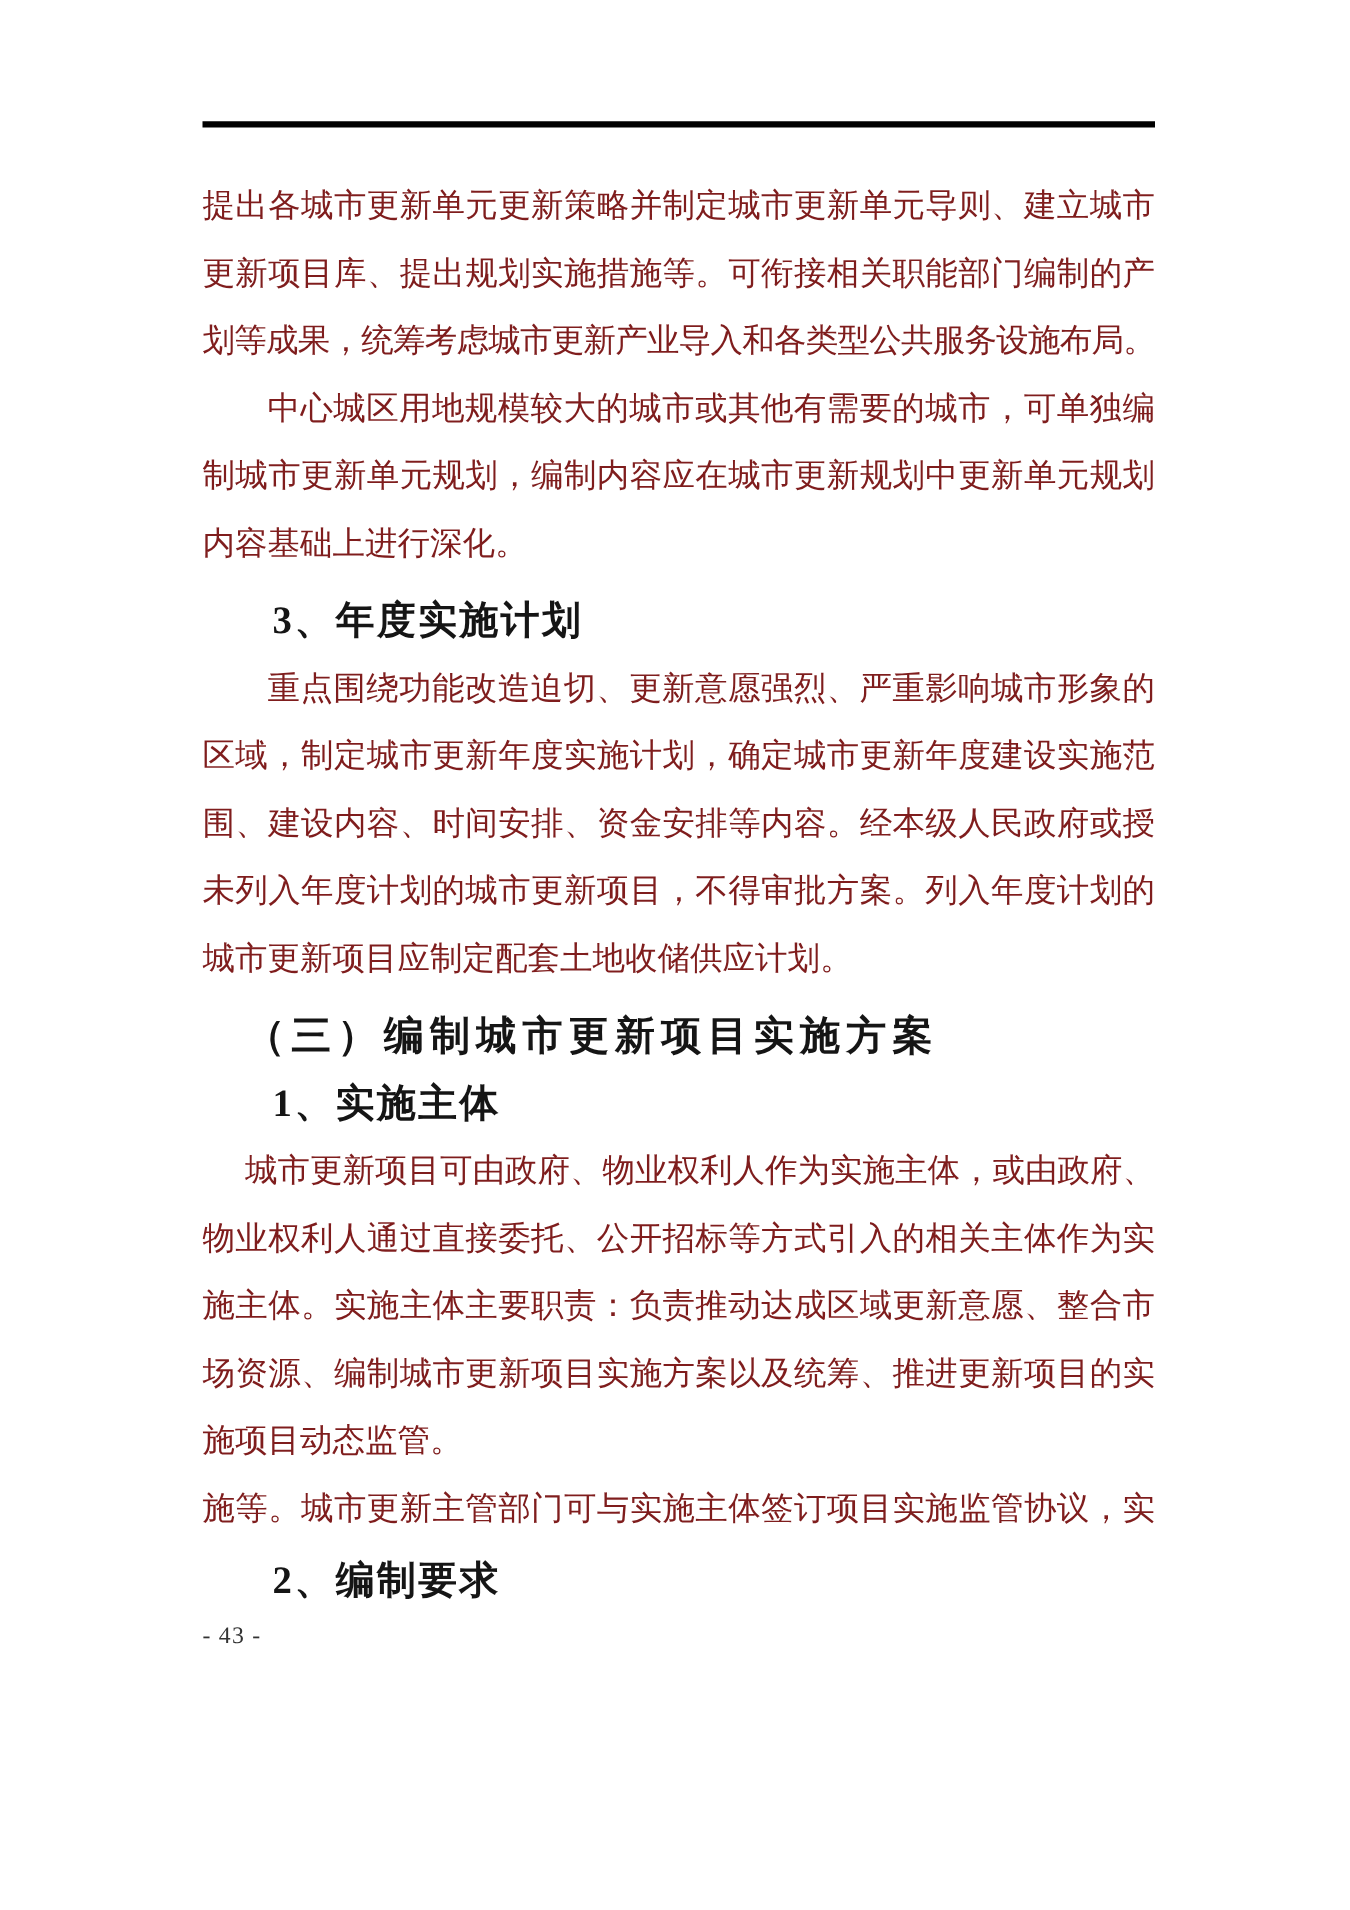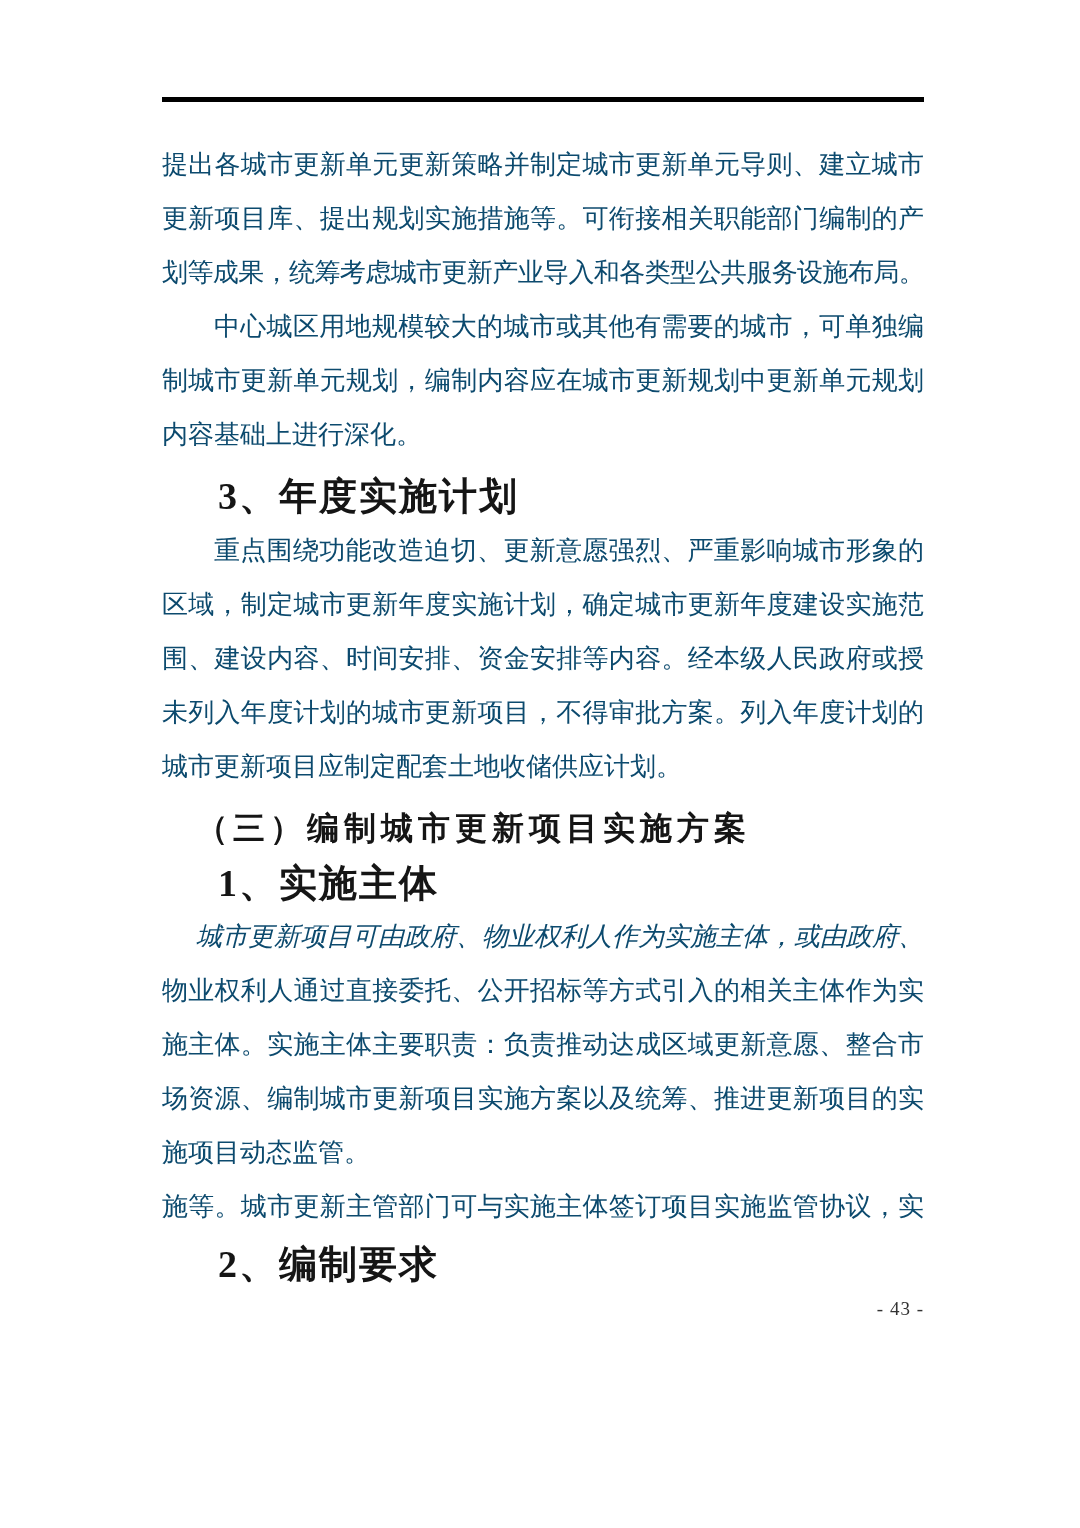--- a/index.html
+++ b/index.html
@@ -27,58 +27,58 @@
   .content {
     position: absolute;
     left: 162px;
     top: 138px;
     width: 762px;
   }
   .ln {
     height: 54px;
     line-height: 54px;
     font-size: 26px;
-    color: #0c4a6e;
+    color: #7f1d1d;
     text-align: justify;
     text-align-last: justify;
     text-justify: inter-ideograph;
     overflow: hidden;
   }
   .ln.end {
     text-align: right;
     text-align-last: left;
   }
   .ln.ind { text-indent: 52px; }
-  .ln.ind-tight { text-indent: 34px; font-style: italic; }
+  .ln.ind-tight { text-indent: 34px; }
   .ln.tight { letter-spacing: -0.7px; }
   .h {
     font-weight: bold;
     color: #151515;
-    font-size: 38px;
+    font-size: 31px;
     height: 56px;
     line-height: 56px;
     text-indent: 56px;
     letter-spacing: 2px;
     text-align: left;
     text-align-last: left;
   }
   .h.sub3 { margin-top: 6px; }
   .h.sec {
     margin-top: 6px;
     text-indent: 34px;
     font-size: 32px;
     letter-spacing: 5px;
   }
   .h.sub1 { height: 54px; line-height: 54px; }
   .h.sub2 { margin-top: 2px; }
   .pagenum {
     margin-top: 4px;
     height: 26px;
     line-height: 26px;
-    text-align: right;
+    text-align: left;
     font-size: 19px;
     letter-spacing: 1px;
     color: #333333;
   }
 </style>
 </head>
 <body>
 
 <div class="page">
   <div class="rule"></div>

